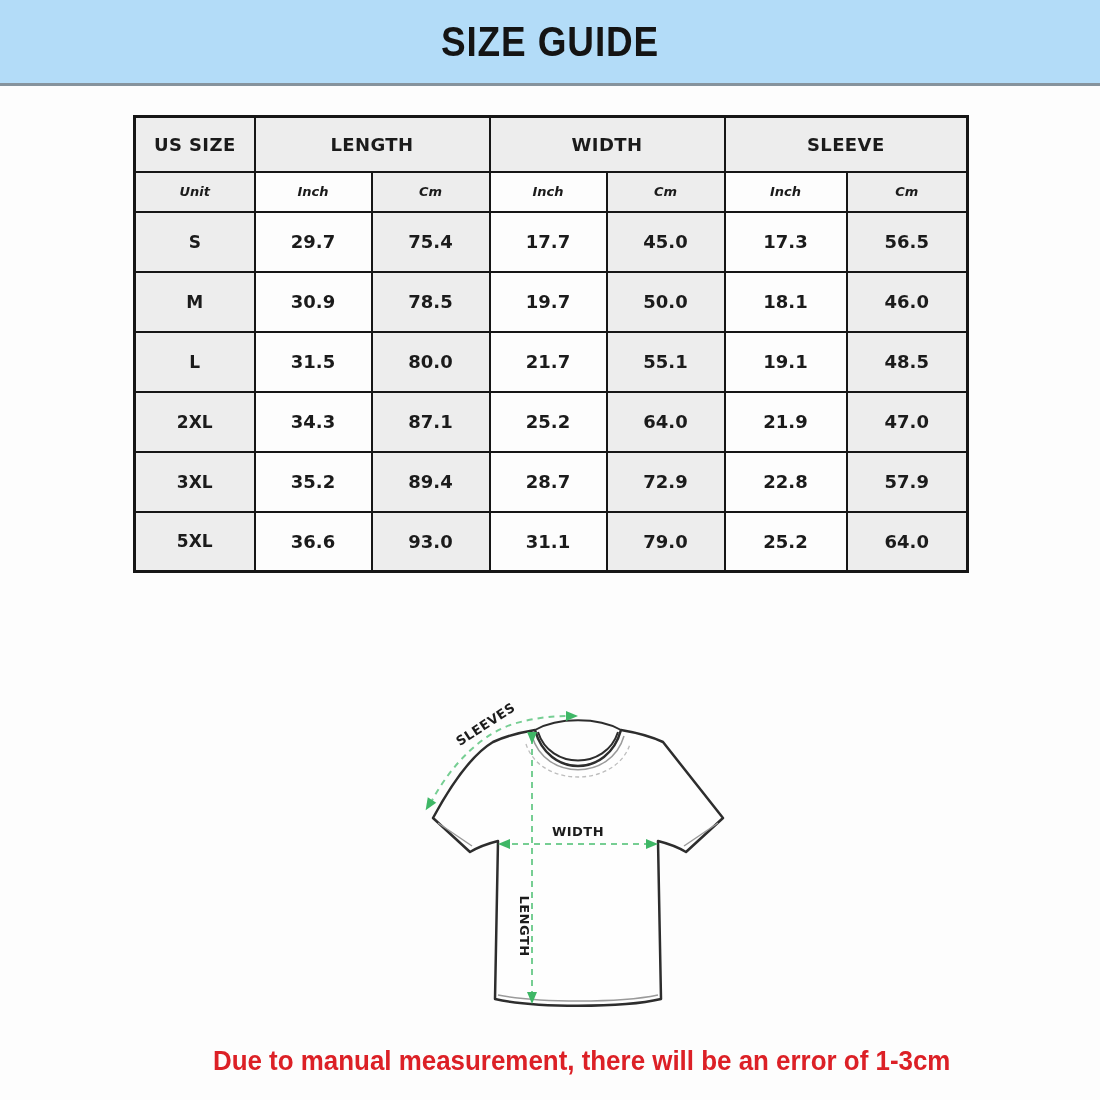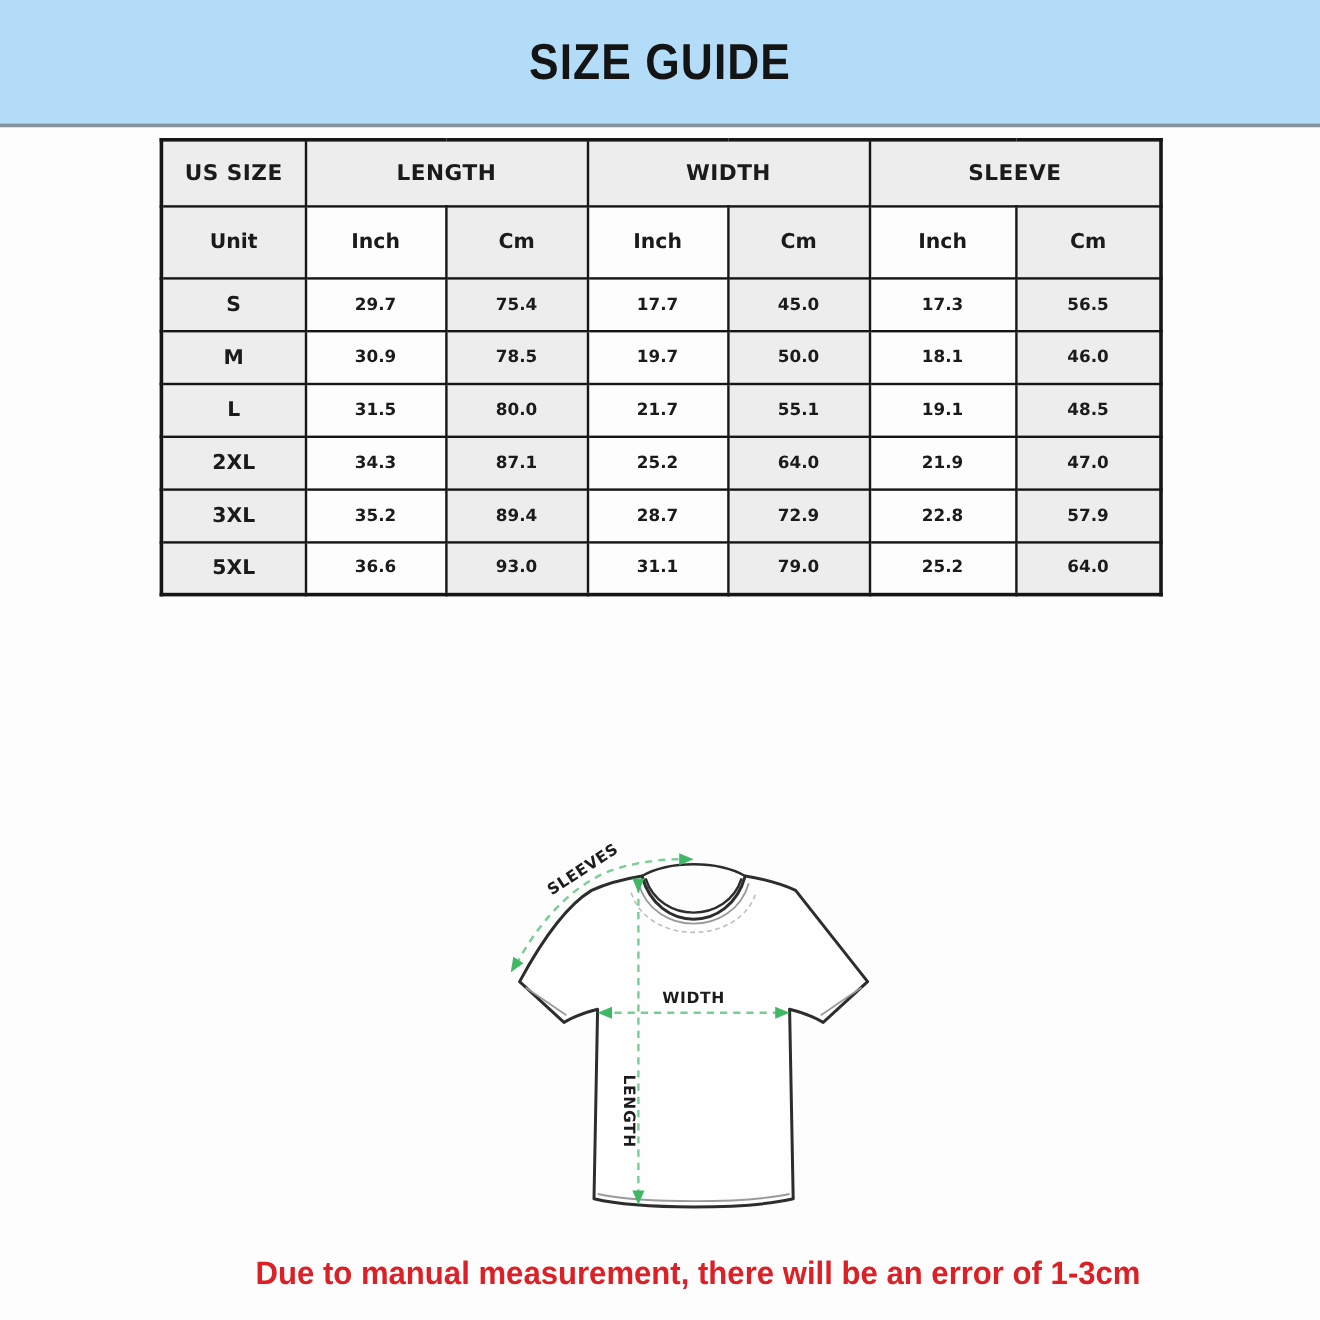--- a/index.html
+++ b/index.html
@@ -4,21 +4,21 @@
 <style>
   * { margin:0; padding:0; box-sizing:border-box; }
   html,body { background:#ffffff; }
   .page {
     position:relative; width:1100px; height:1100px;
     background:#fdfdfd; overflow:hidden;
     font-family:"DejaVu Sans", sans-serif;
   }
   
   .banner {
-    position:absolute; left:0; top:0; width:1100px; height:106px;
+    position:absolute; left:0; top:0; width:1100px; height:86px;
     background:#b3dcf8;
     border-bottom:3px solid #86939d;
     display:flex; align-items:center; justify-content:center;
   }
   .banner h1 {
     font-family:"Liberation Sans", sans-serif;
     font-weight:bold; font-size:42px; letter-spacing:1px; color:#141414;
     transform:scaleX(.88);
   }
   
@@ -28,23 +28,23 @@
     background:#fdfdfd;
     border:3px solid #161616;
   }
   .size-table th, .size-table td {
     border:2px solid #161616;
     text-align:center; vertical-align:middle;
     font-weight:bold; color:#1b1b1b; background:#fdfdfd;
     padding:0;
   }
   .size-table thead tr.grp th { height:55px; font-size:18px; letter-spacing:.4px; }
-  .size-table thead tr.unit th { height:60px; font-size:17px; }
+  .size-table thead tr.unit th { height:40px; font-size:13px;font-style:italic; }
   .size-table tbody th { font-size:17px; }
-  .size-table tbody td { height:44px; font-size:14px; }
+  .size-table tbody td { height:60px; font-size:18px; }
   .g { background:#ededed !important;margin-top:28px; }
   
   .shirt-svg { position:absolute; left:408px; top:686px; }
   .measure-label { font-family:"DejaVu Sans", sans-serif; font-weight:bold; font-size:13px; fill:#1c1c1c; letter-spacing:.5px; }
   
   .note {
     position:absolute; left:0; top:1046px; width:1100px;
     text-align:center; padding-left:66px;
     font-family:"Liberation Sans", sans-serif;
     font-weight:bold; font-size:27px; color:#dc2026;

